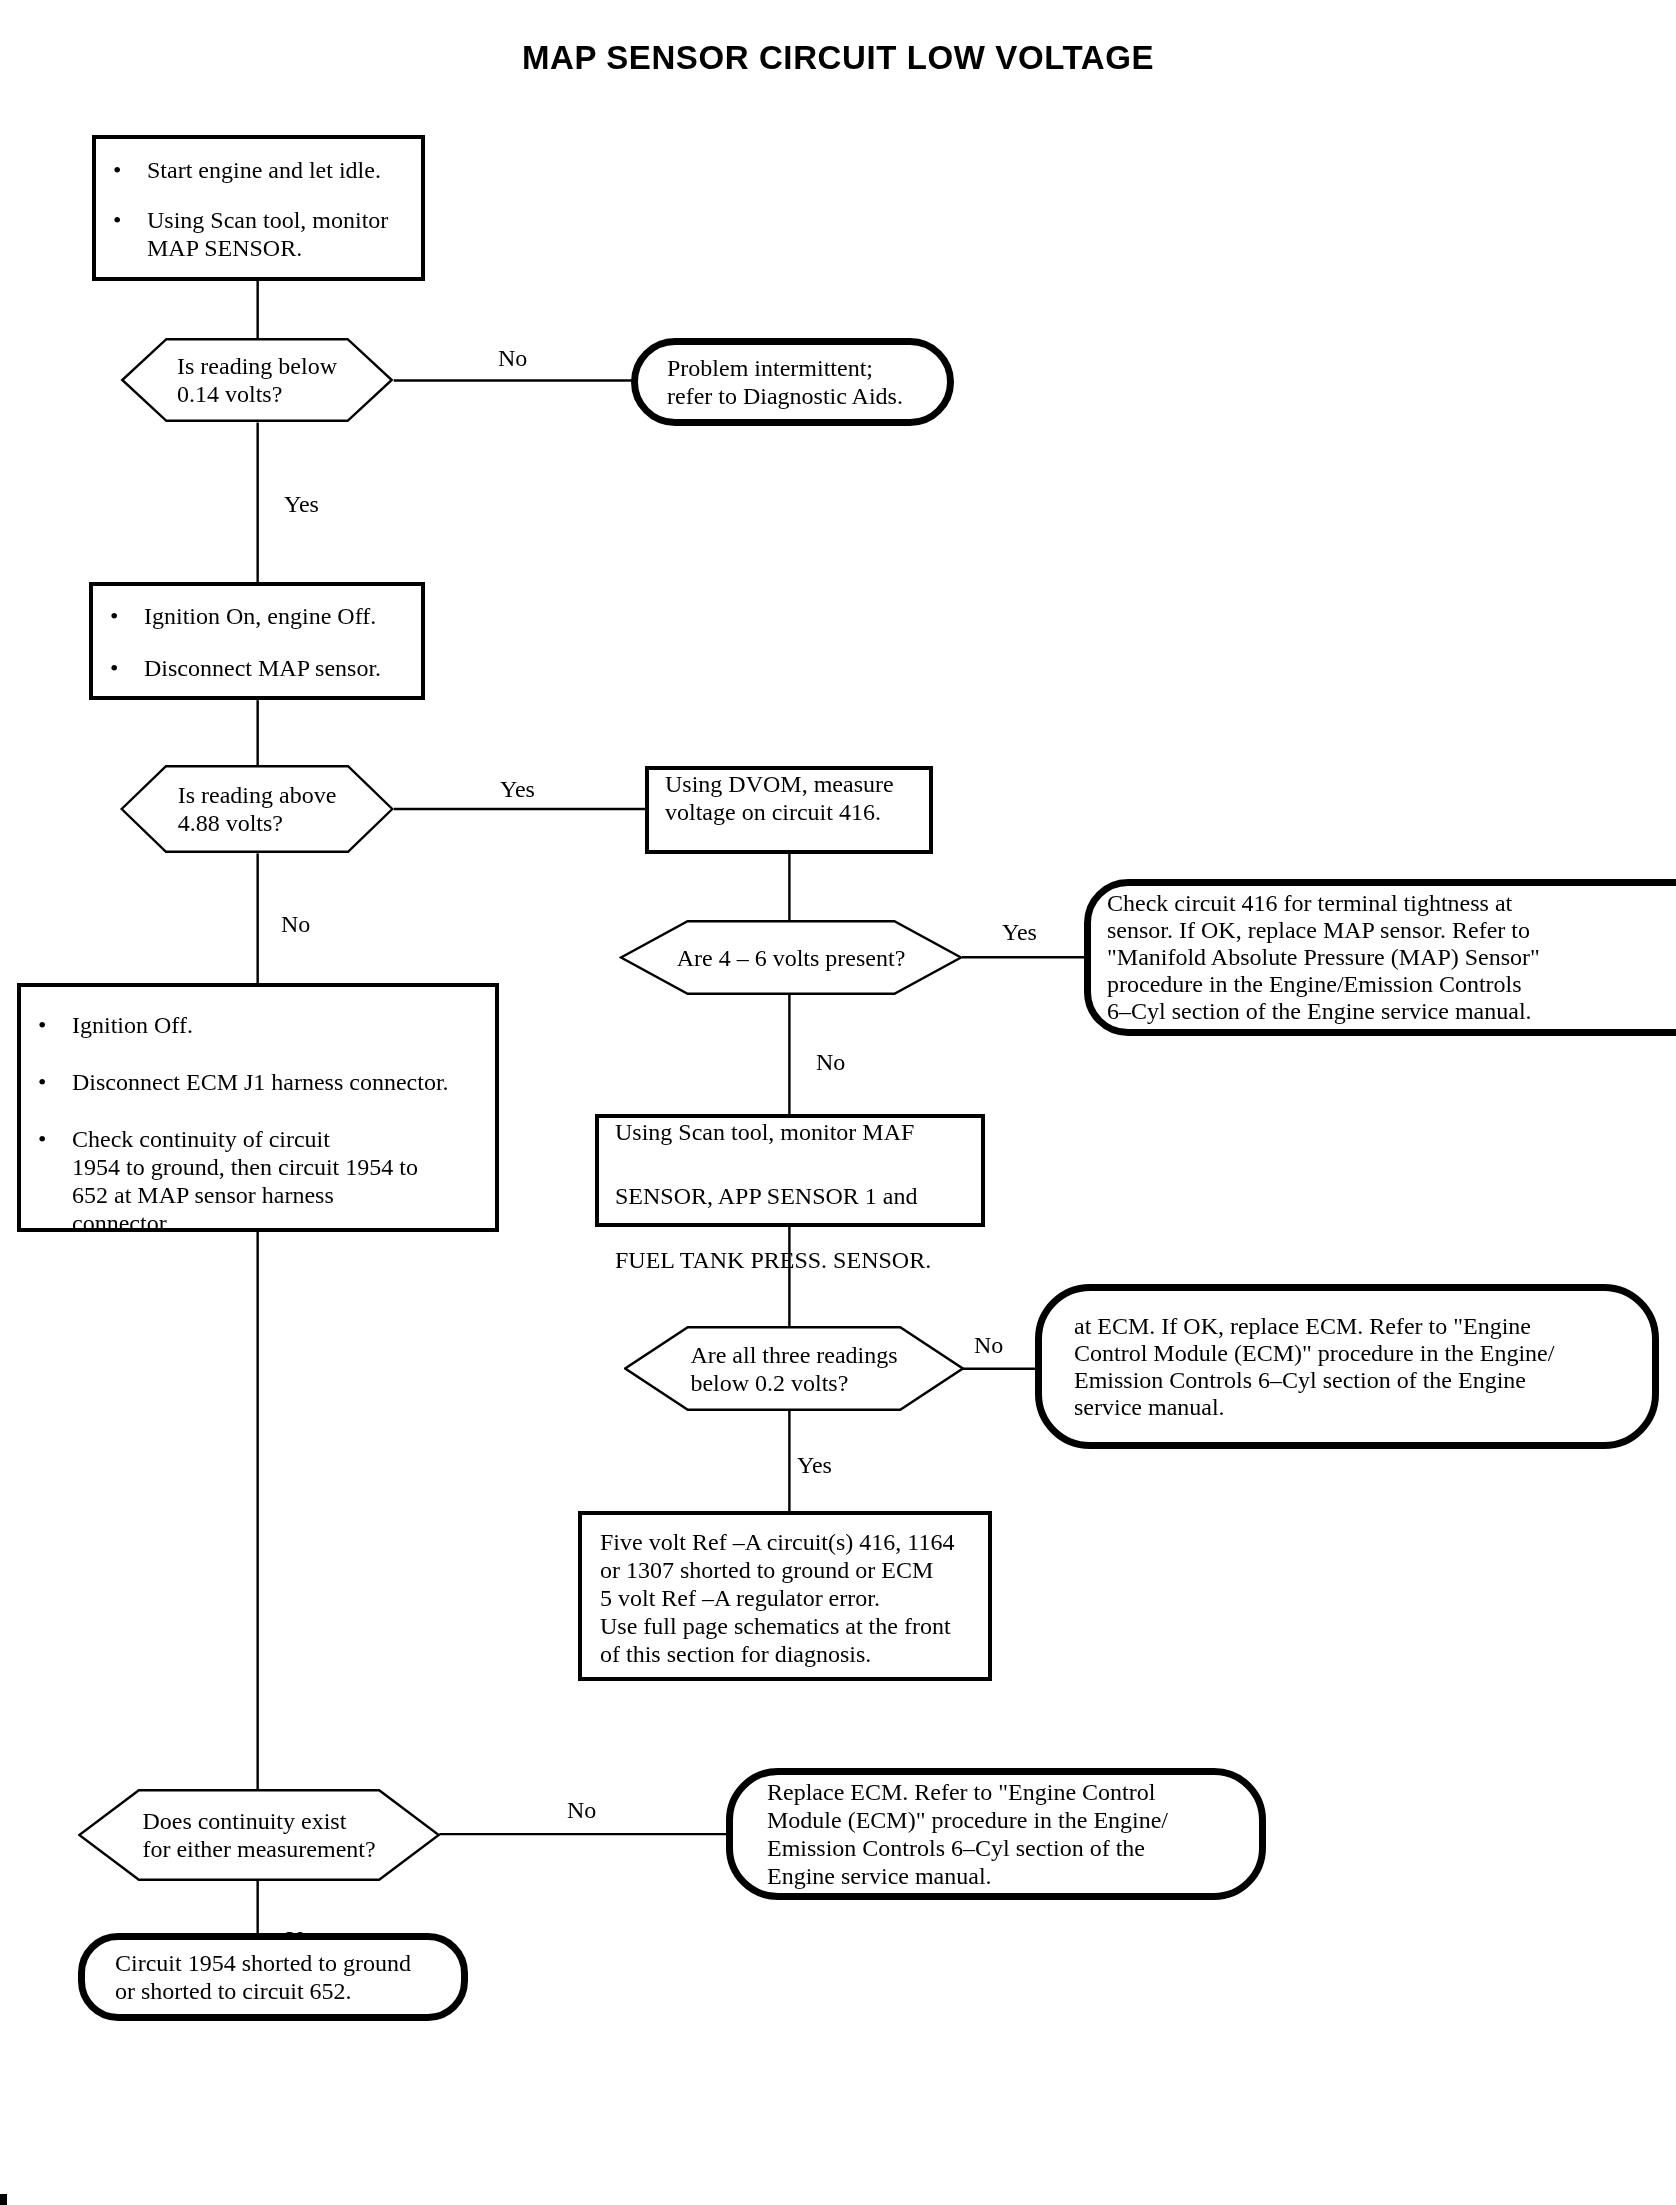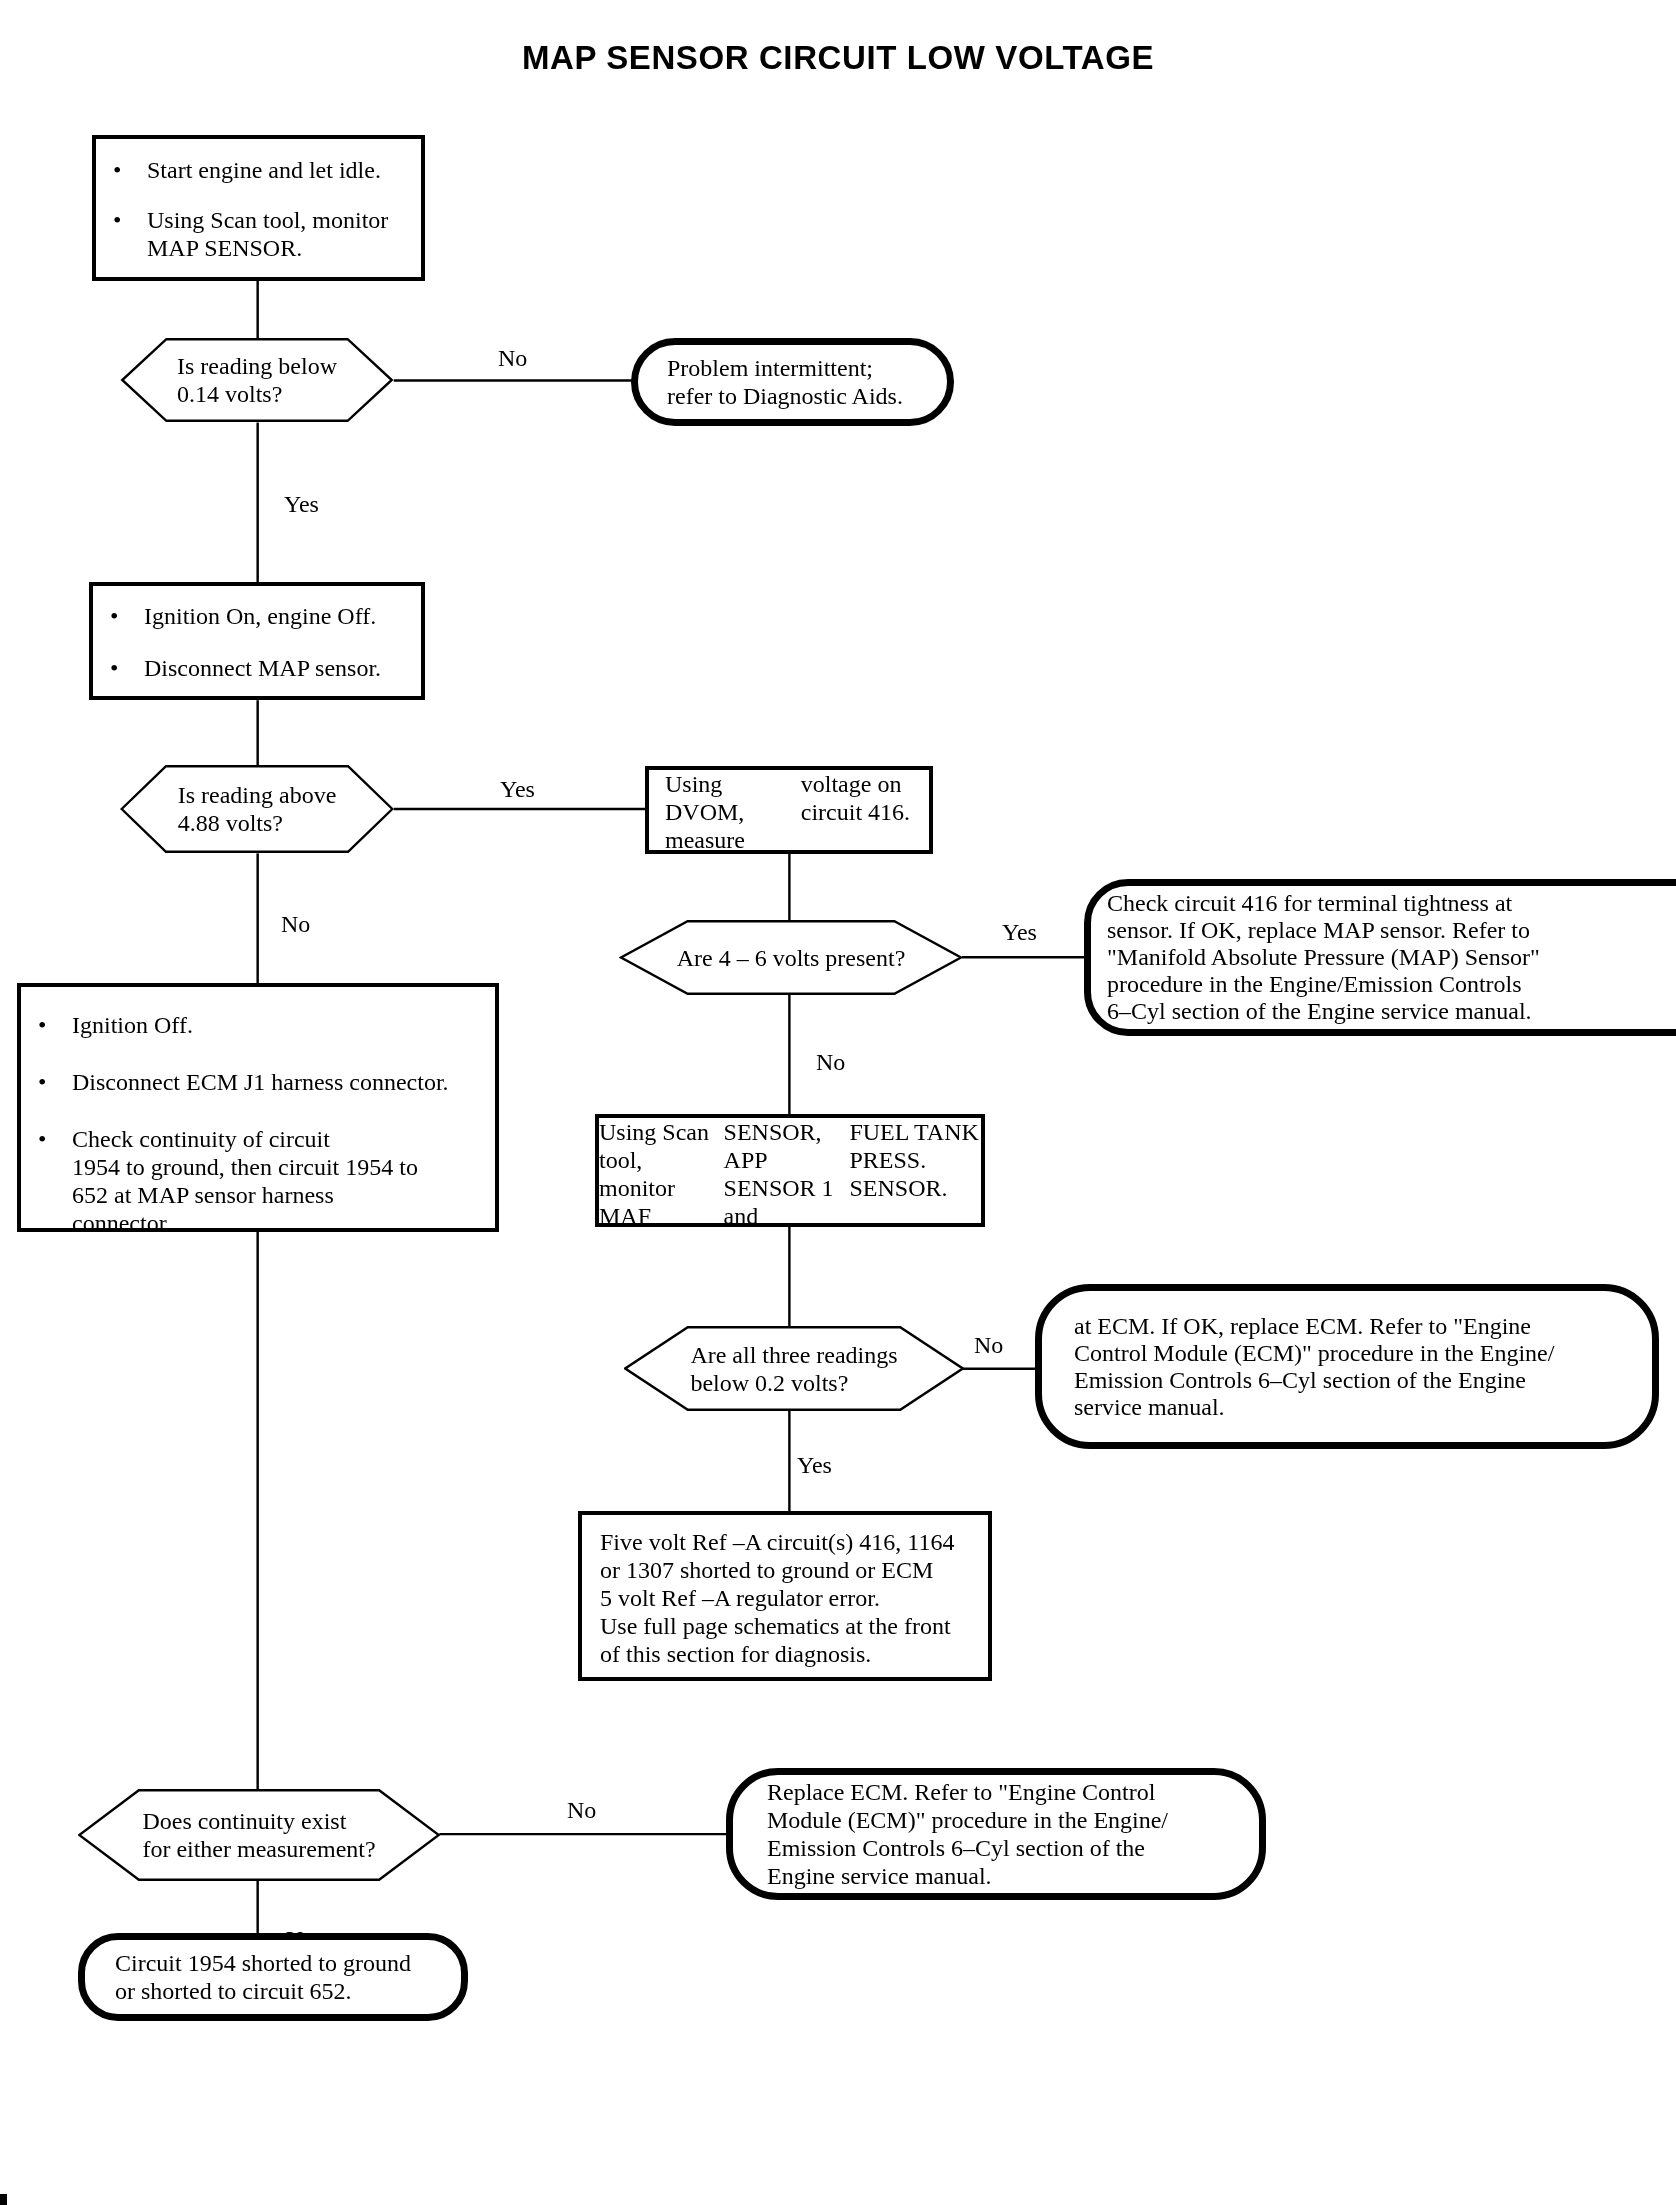--- a/index.html
+++ b/index.html
@@ -10,21 +10,21 @@
          font-size:33px;letter-spacing:0.6px;}
   .lines-layer{position:absolute;left:0;top:0;width:1676px;height:2205px;}
   .node{position:absolute;box-sizing:border-box;background:#fff;font-size:24px;line-height:28px;}
   .process{border:4.9px solid #000;}
   .terminal{border:7.3px solid #000;border-radius:44px;display:flex;flex-direction:column;justify-content:center;}
   .hexwrap{position:absolute;}
   .hexwrap svg{position:absolute;left:0;top:0;}
   .hexwrap polygon{fill:#fff;stroke:#000;stroke-width:4;}
   .hextext{position:relative;width:100%;height:100%;display:flex;align-items:center;justify-content:center;
            font-size:24px;line-height:28px;text-align:left;}
-  .vcenter{display:flex;flex-direction:row;justify-content:flex-end;}
+  .vcenter{display:flex;flex-direction:column;justify-content:flex-start;}
   .bullet-row{display:flex;align-items:flex-start;}
   .bullet{width:34px;padding-left:17px;flex:none;font-size:24px;}
   .bullet-text{flex:1;}
   .edge-label{position:absolute;font-size:24px;line-height:27px;}
   .artifact{position:absolute;background:#000;}
 </style>
 </head>
 <body>
 
 <div id="title">MAP SENSOR CIRCUIT LOW VOLTAGE</div>
@@ -160,21 +160,21 @@
 <div class="node terminal" style="left:1084px;top:879px;width:664px;height:157px;padding-left:16px;line-height:27px;">
   <div>Check circuit 416 for terminal tightness at</div>
   <div>sensor. If OK, replace MAP sensor. Refer to</div>
   <div>"Manifold Absolute Pressure (MAP) Sensor"</div>
   <div>procedure in the Engine/Emission Controls</div>
   <div>6–Cyl section of the Engine service manual.</div>
 </div>
 
 <div class="edge-label" style="left:816px;top:1049px;">No</div>
 
-<div class="node process vcenter" style="left:595px;top:1114px;width:390px;height:113px;">
+<div class="node process vcenter" style="left:595px;top:1114px;width:390px;height:113px;padding-left:16px;gap:36px;">
   <div>Using Scan tool, monitor MAF</div>
   <div>SENSOR, APP SENSOR 1 and</div>
   <div>FUEL TANK PRESS. SENSOR.</div>
 </div>
 
 <div class="hexwrap" style="left:624px;top:1326px;width:340px;height:85px;">
   <svg width="340" height="85" viewBox="0 0 560 140">
       <polygon points="105,2 455,2 558,70 455,138 105,138 2,70"></polygon>
     </svg>
   <div class="hextext" style="padding-right:24px;">

